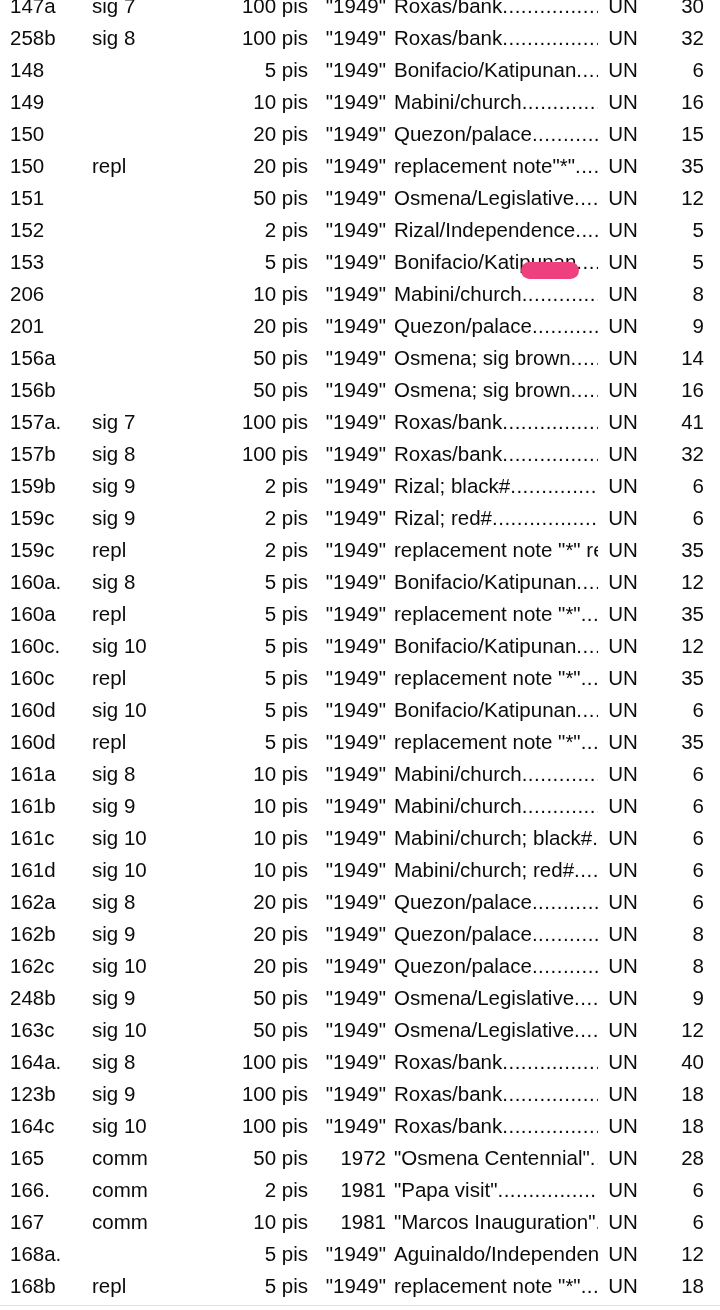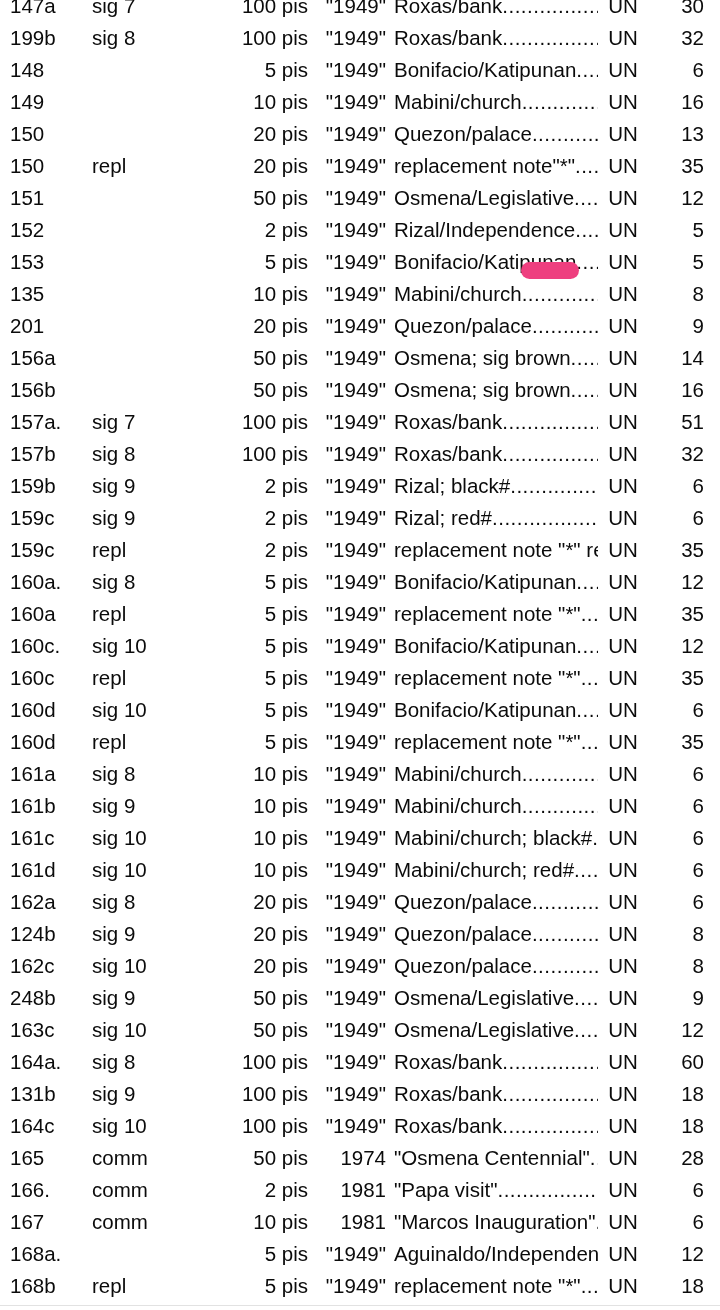--- a/index.html
+++ b/index.html
@@ -106,21 +106,21 @@
     <div class="row">
       <span class="c-cat">147a</span>
       <span class="c-note">sig 7</span>
       <span class="c-denom">100 pis</span>
       <span class="c-year">"1949"</span>
       <span class="c-desc"><span class="desc-inner">Roxas/bank</span><span class="leader">...................................</span></span>
       <span class="c-grade">UN</span>
       <span class="c-price">30</span>
     </div>
     <div class="row">
-      <span class="c-cat">199b</span>
+      <span class="c-cat">258b</span>
       <span class="c-note">sig 8</span>
       <span class="c-denom">100 pis</span>
       <span class="c-year">"1949"</span>
       <span class="c-desc"><span class="desc-inner">Roxas/bank</span><span class="leader">...................................</span></span>
       <span class="c-grade">UN</span>
       <span class="c-price">32</span>
     </div>
     <div class="row">
       <span class="c-cat">148</span>
       <span class="c-note"></span>
@@ -139,21 +139,21 @@
       <span class="c-grade">UN</span>
       <span class="c-price">16</span>
     </div>
     <div class="row">
       <span class="c-cat">150</span>
       <span class="c-note"></span>
       <span class="c-denom">20 pis</span>
       <span class="c-year">"1949"</span>
       <span class="c-desc"><span class="desc-inner">Quezon/palace</span><span class="leader">...........................</span></span>
       <span class="c-grade">UN</span>
-      <span class="c-price">13</span>
+      <span class="c-price">15</span>
     </div>
     <div class="row">
       <span class="c-cat">150</span>
       <span class="c-note">repl</span>
       <span class="c-denom">20 pis</span>
       <span class="c-year">"1949"</span>
       <span class="c-desc"><span class="desc-inner">replacement note"*"</span><span class="leader">..................</span></span>
       <span class="c-grade">UN</span>
       <span class="c-price">35</span>
     </div>
@@ -178,21 +178,21 @@
     <div class="row">
       <span class="c-cat">153</span>
       <span class="c-note"></span>
       <span class="c-denom">5 pis</span>
       <span class="c-year">"1949"</span>
       <span class="c-desc"><span class="desc-inner">Bonifacio/Katipunan</span><span class="leader">..................</span></span>
       <span class="c-grade">UN</span>
       <span class="c-price">5</span>
     </div>
     <div class="row">
-      <span class="c-cat">135</span>
+      <span class="c-cat">206</span>
       <span class="c-note"></span>
       <span class="c-denom">10 pis</span>
       <span class="c-year">"1949"</span>
       <span class="c-desc"><span class="desc-inner">Mabini/church</span><span class="leader">...........................</span></span>
       <span class="c-grade">UN</span>
       <span class="c-price">8</span>
     </div>
     <div class="row">
       <span class="c-cat">201</span>
       <span class="c-note"></span>
@@ -220,21 +220,21 @@
       <span class="c-grade">UN</span>
       <span class="c-price">16</span>
     </div>
     <div class="row">
       <span class="c-cat">157a.</span>
       <span class="c-note">sig 7</span>
       <span class="c-denom">100 pis</span>
       <span class="c-year">"1949"</span>
       <span class="c-desc"><span class="desc-inner">Roxas/bank</span><span class="leader">...................................</span></span>
       <span class="c-grade">UN</span>
-      <span class="c-price">51</span>
+      <span class="c-price">41</span>
     </div>
     <div class="row">
       <span class="c-cat">157b</span>
       <span class="c-note">sig 8</span>
       <span class="c-denom">100 pis</span>
       <span class="c-year">"1949"</span>
       <span class="c-desc"><span class="desc-inner">Roxas/bank</span><span class="leader">...................................</span></span>
       <span class="c-grade">UN</span>
       <span class="c-price">32</span>
     </div>
@@ -358,21 +358,21 @@
     <div class="row">
       <span class="c-cat">162a</span>
       <span class="c-note">sig 8</span>
       <span class="c-denom">20 pis</span>
       <span class="c-year">"1949"</span>
       <span class="c-desc"><span class="desc-inner">Quezon/palace</span><span class="leader">..........................</span></span>
       <span class="c-grade">UN</span>
       <span class="c-price">6</span>
     </div>
     <div class="row">
-      <span class="c-cat">124b</span>
+      <span class="c-cat">162b</span>
       <span class="c-note">sig 9</span>
       <span class="c-denom">20 pis</span>
       <span class="c-year">"1949"</span>
       <span class="c-desc"><span class="desc-inner">Quezon/palace</span><span class="leader">..........................</span></span>
       <span class="c-grade">UN</span>
       <span class="c-price">8</span>
     </div>
     <div class="row">
       <span class="c-cat">162c</span>
       <span class="c-note">sig 10</span>
@@ -400,45 +400,45 @@
       <span class="c-grade">UN</span>
       <span class="c-price">12</span>
     </div>
     <div class="row">
       <span class="c-cat">164a.</span>
       <span class="c-note">sig 8</span>
       <span class="c-denom">100 pis</span>
       <span class="c-year">"1949"</span>
       <span class="c-desc"><span class="desc-inner">Roxas/bank</span><span class="leader">................................</span></span>
       <span class="c-grade">UN</span>
-      <span class="c-price">60</span>
-    </div>
-    <div class="row">
-      <span class="c-cat">131b</span>
+      <span class="c-price">40</span>
+    </div>
+    <div class="row">
+      <span class="c-cat">123b</span>
       <span class="c-note">sig 9</span>
       <span class="c-denom">100 pis</span>
       <span class="c-year">"1949"</span>
       <span class="c-desc"><span class="desc-inner">Roxas/bank</span><span class="leader">................................</span></span>
       <span class="c-grade">UN</span>
       <span class="c-price">18</span>
     </div>
     <div class="row">
       <span class="c-cat">164c</span>
       <span class="c-note">sig 10</span>
       <span class="c-denom">100 pis</span>
       <span class="c-year">"1949"</span>
       <span class="c-desc"><span class="desc-inner">Roxas/bank</span><span class="leader">................................</span></span>
       <span class="c-grade">UN</span>
       <span class="c-price">18</span>
     </div>
     <div class="row">
       <span class="c-cat">165</span>
       <span class="c-note">comm</span>
       <span class="c-denom">50 pis</span>
-      <span class="c-year">1974</span>
+      <span class="c-year">1972</span>
       <span class="c-desc"><span class="desc-inner">"Osmena Centennial"</span><span class="leader">..............</span></span>
       <span class="c-grade">UN</span>
       <span class="c-price">28</span>
     </div>
     <div class="row">
       <span class="c-cat">166.</span>
       <span class="c-note">comm</span>
       <span class="c-denom">2 pis</span>
       <span class="c-year">1981</span>
       <span class="c-desc"><span class="desc-inner">"Papa visit"</span><span class="leader">................................</span></span>

